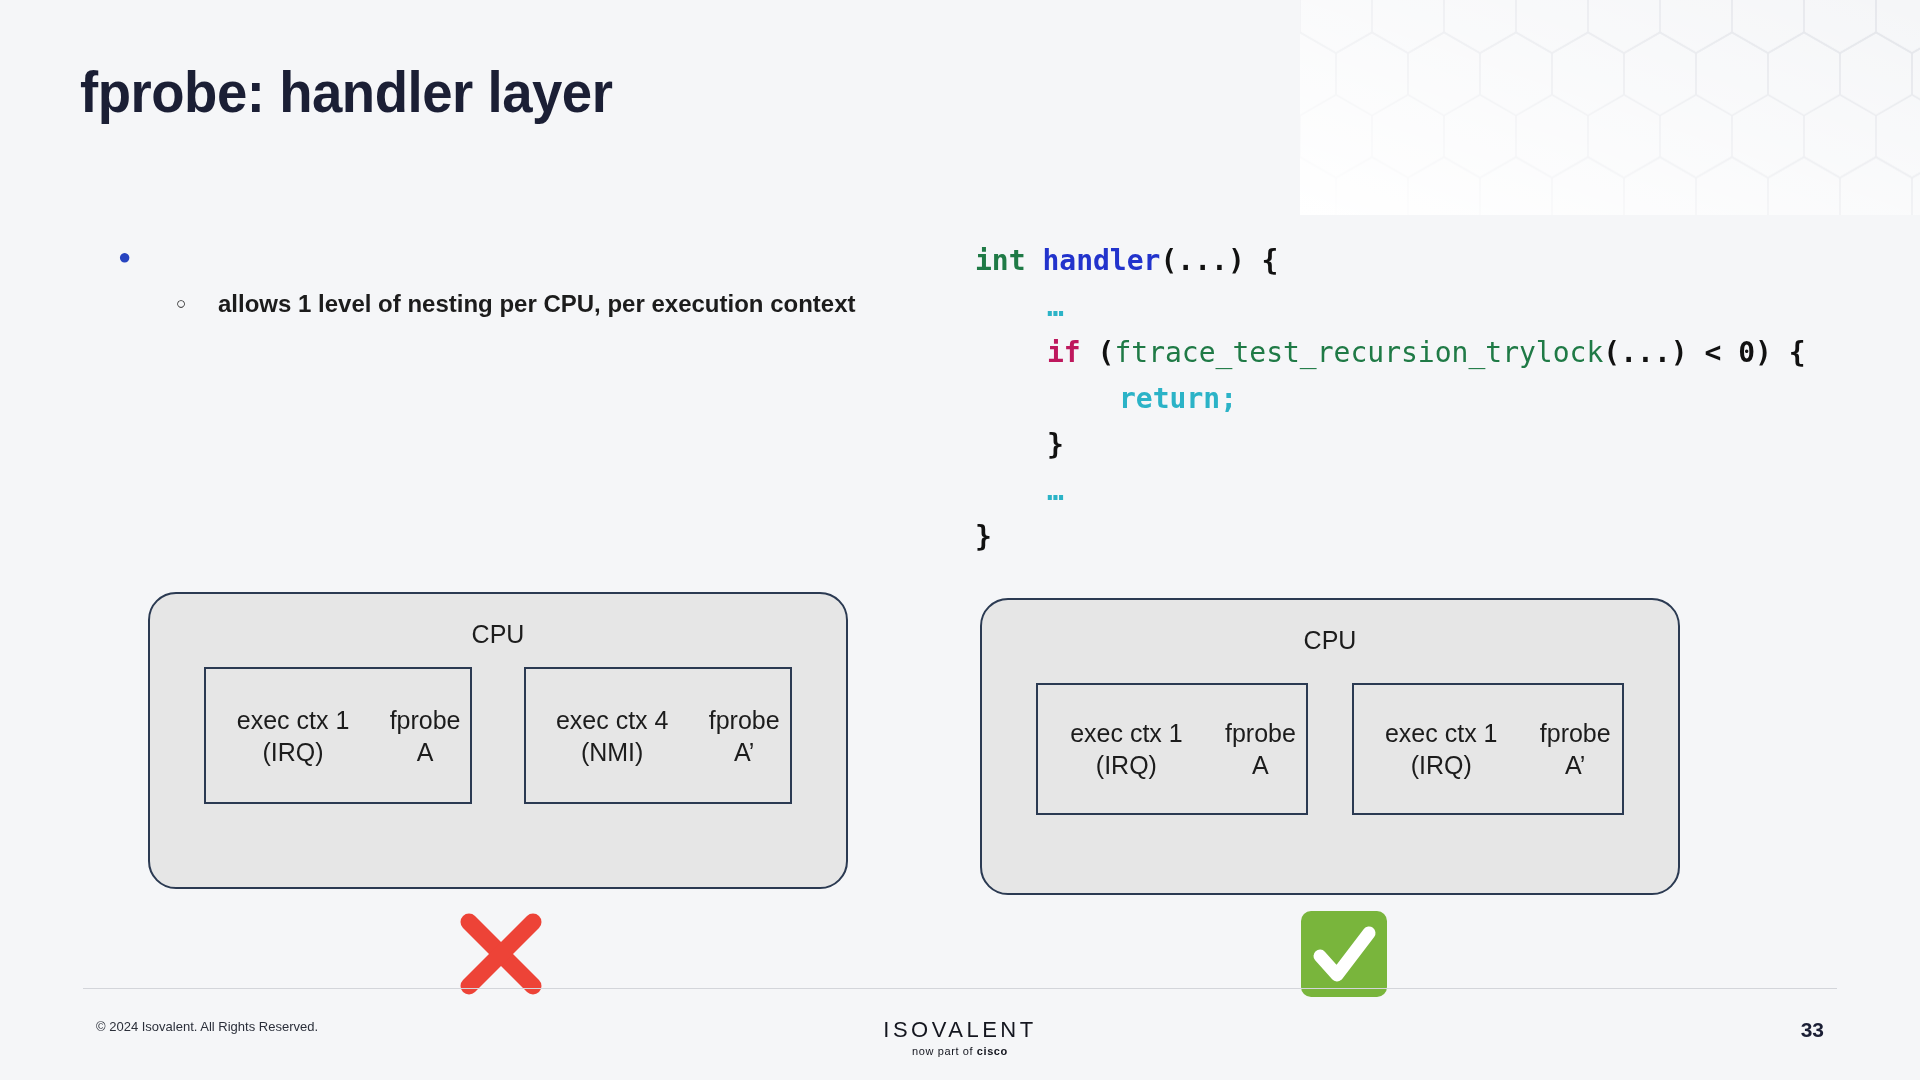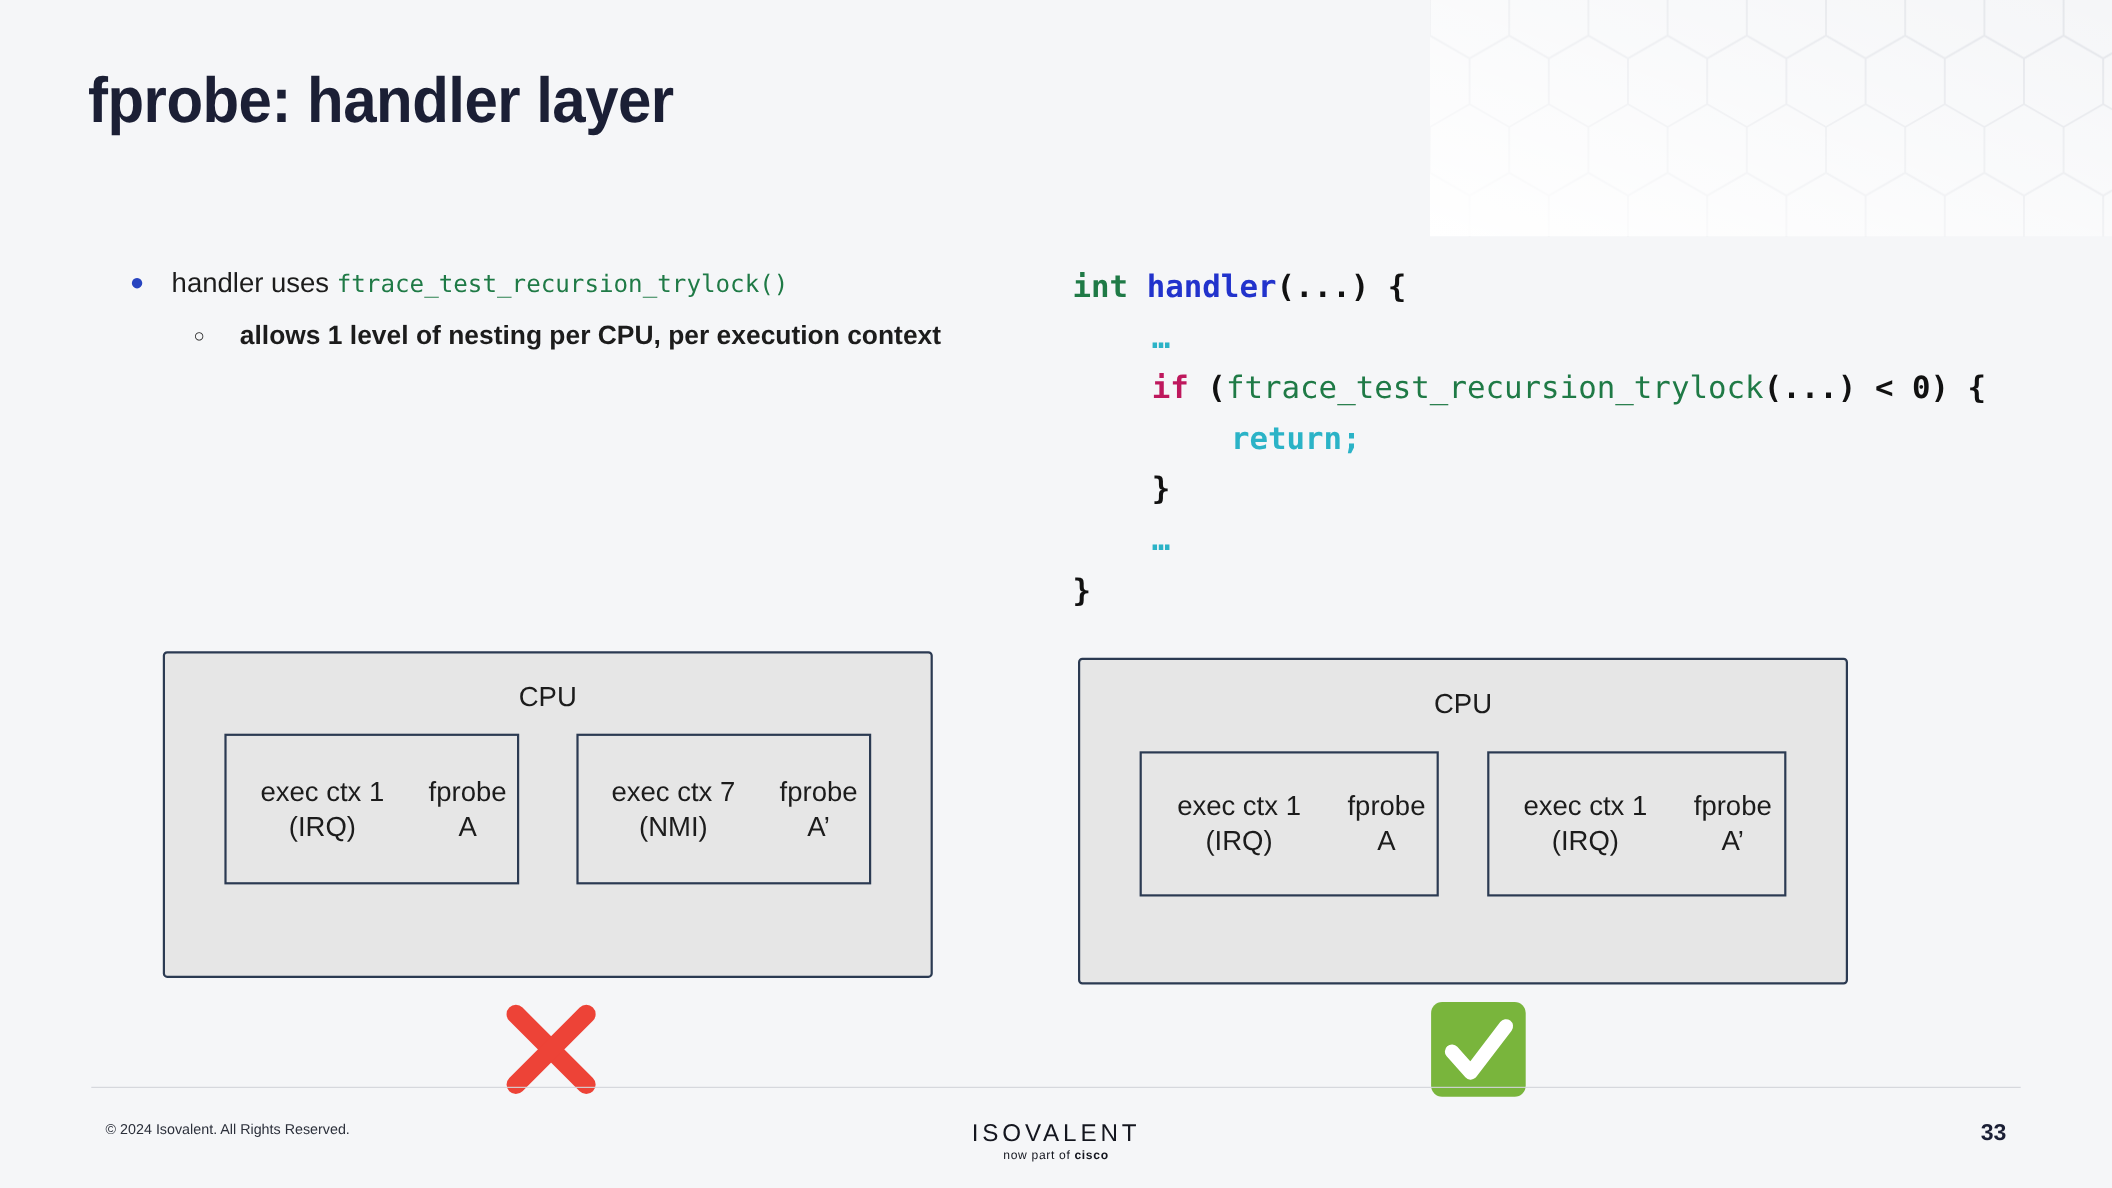--- a/index.html
+++ b/index.html
@@ -115,21 +115,21 @@
   .tok-ellipsis{ color: #2bb3c7; }
   .tok-plain   { color: #111111; }
   .ind1 { padding-left: 72px; }
   .ind2 { padding-left: 144px; }
 
   
   .cpu-card {
     position: absolute;
     background: #e6e6e6;
     border: 2px solid #2b3a52;
-    border-radius: 4px;
+    border-radius: 28px;
     box-sizing: border-box;
   }
   .cpu-label {
     text-align: center;
     font-size: 25px;
     color: #1c1c1c;
     margin-top: 26px;
   }
   .ctx-wrap {
     display: flex;
@@ -231,39 +231,38 @@
   </defs>
   <rect x="0" y="0" width="620" height="215" fill="url(#hexpat)"></rect>
   <rect x="0" y="0" width="620" height="215" fill="url(#hexfade)"></rect>
 </svg>
 
 <div class="slide-title">fprobe: handler layer</div>
 
 <div class="bullets">
   <div class="bullet-row">
     <div class="bullet-dot">●</div>
-    <div class="bullet-text"><span>handler uses </span><span class="code">ftrace_test_recursion_trylock()</span></div>
   </div>
   <div class="sub-row">
     <div class="sub-dot">○</div>
     <div class="sub-text">allows 1 level of nesting per CPU,  per execution context</div>
   </div>
 </div>
 
 <div class="code-block" id="code-block"><div><span class="tok-type">int</span><span class="tok-plain"> </span><span class="tok-fn">handler</span><span class="tok-plain">(...) {</span></div><div class="ind1"><span class="tok-ellipsis">…</span></div><div class="ind1"><span class="tok-kw">if</span><span class="tok-plain"> (</span><span class="tok-call">ftrace_test_recursion_trylock</span><span class="tok-plain">(...) &lt; 0) {</span></div><div class="ind2"><span class="tok-ret">return;</span></div><div class="ind1"><span class="tok-plain">}</span></div><div class="ind1"><span class="tok-ellipsis">…</span></div><div><span class="tok-plain">}</span></div></div>
 
 <div class="cpu-card" id="cpu-left">
   <div class="cpu-label">CPU</div>
   <div class="ctx-wrap">
     <div class="ctx-box">
       <div>exec ctx 1 (IRQ)</div>
       <div>fprobe A</div>
     </div>
     <div class="ctx-box">
-      <div>exec ctx 7 (NMI)</div>
+      <div>exec ctx 4 (NMI)</div>
       <div>fprobe A’</div>
     </div>
   </div>
 </div>
 
 <div class="cpu-card" id="cpu-right">
   <div class="cpu-label">CPU</div>
   <div class="ctx-wrap">
     <div class="ctx-box">
       <div>exec ctx 1 (IRQ)</div>

